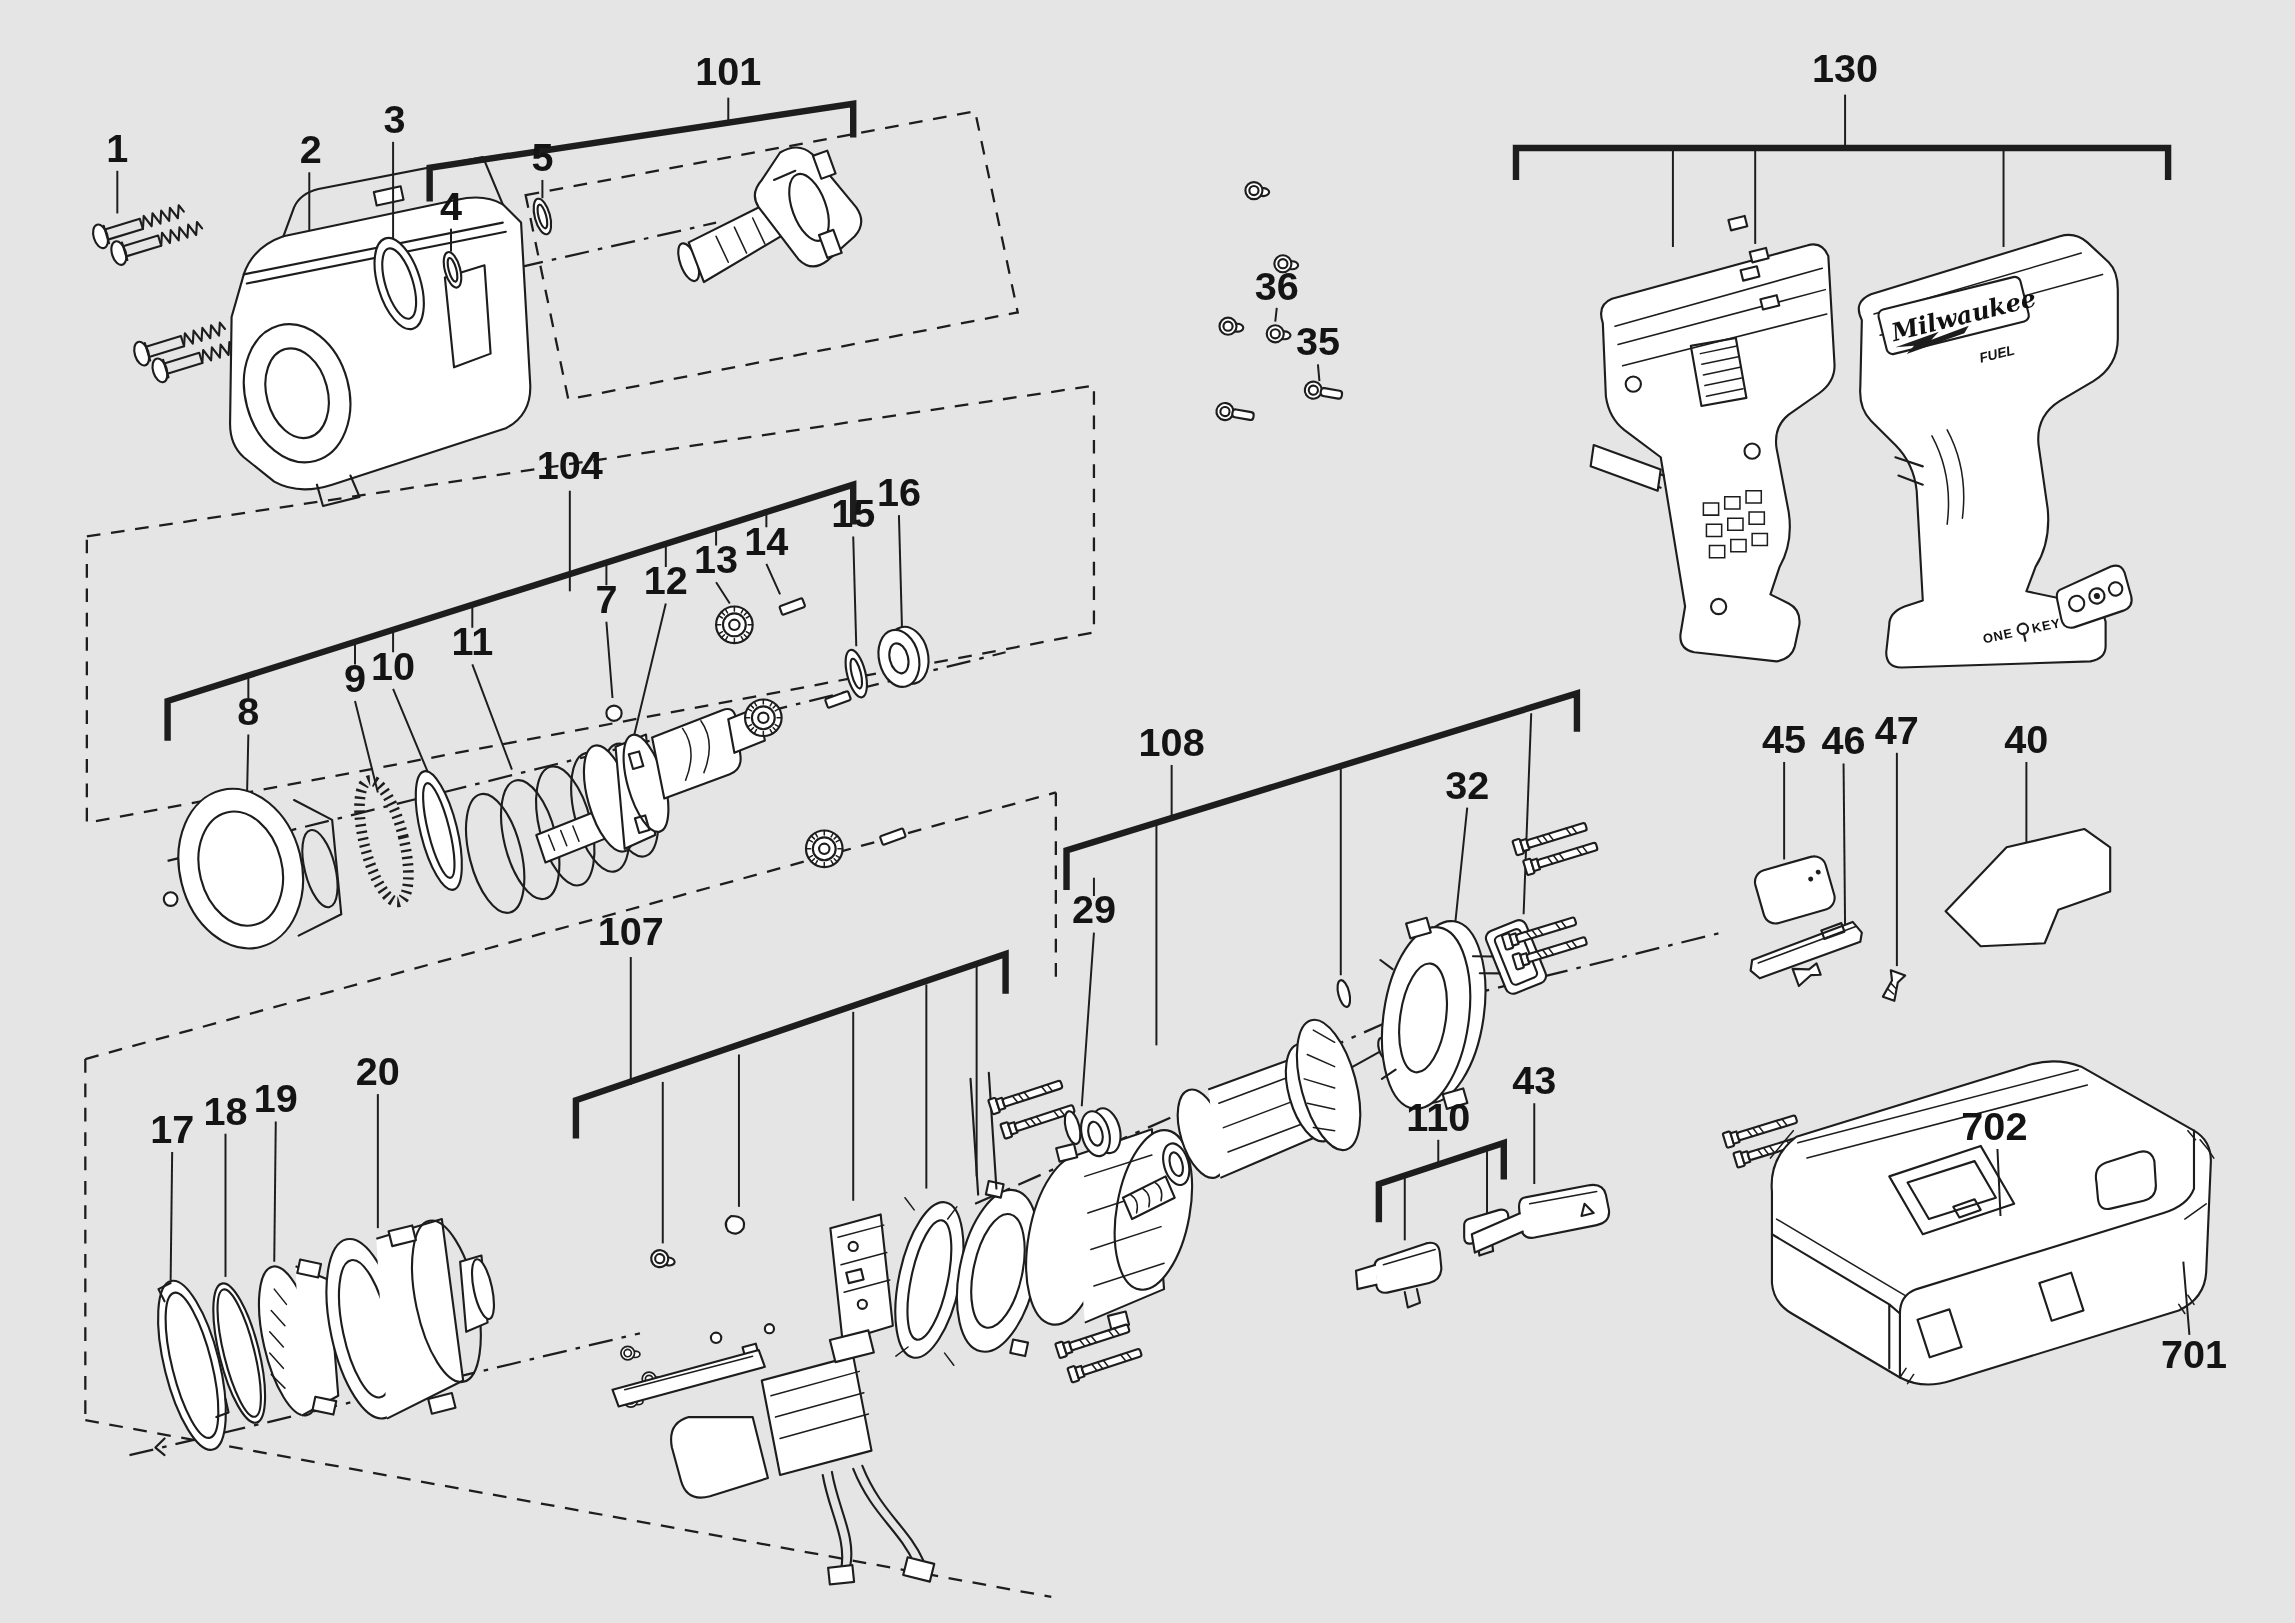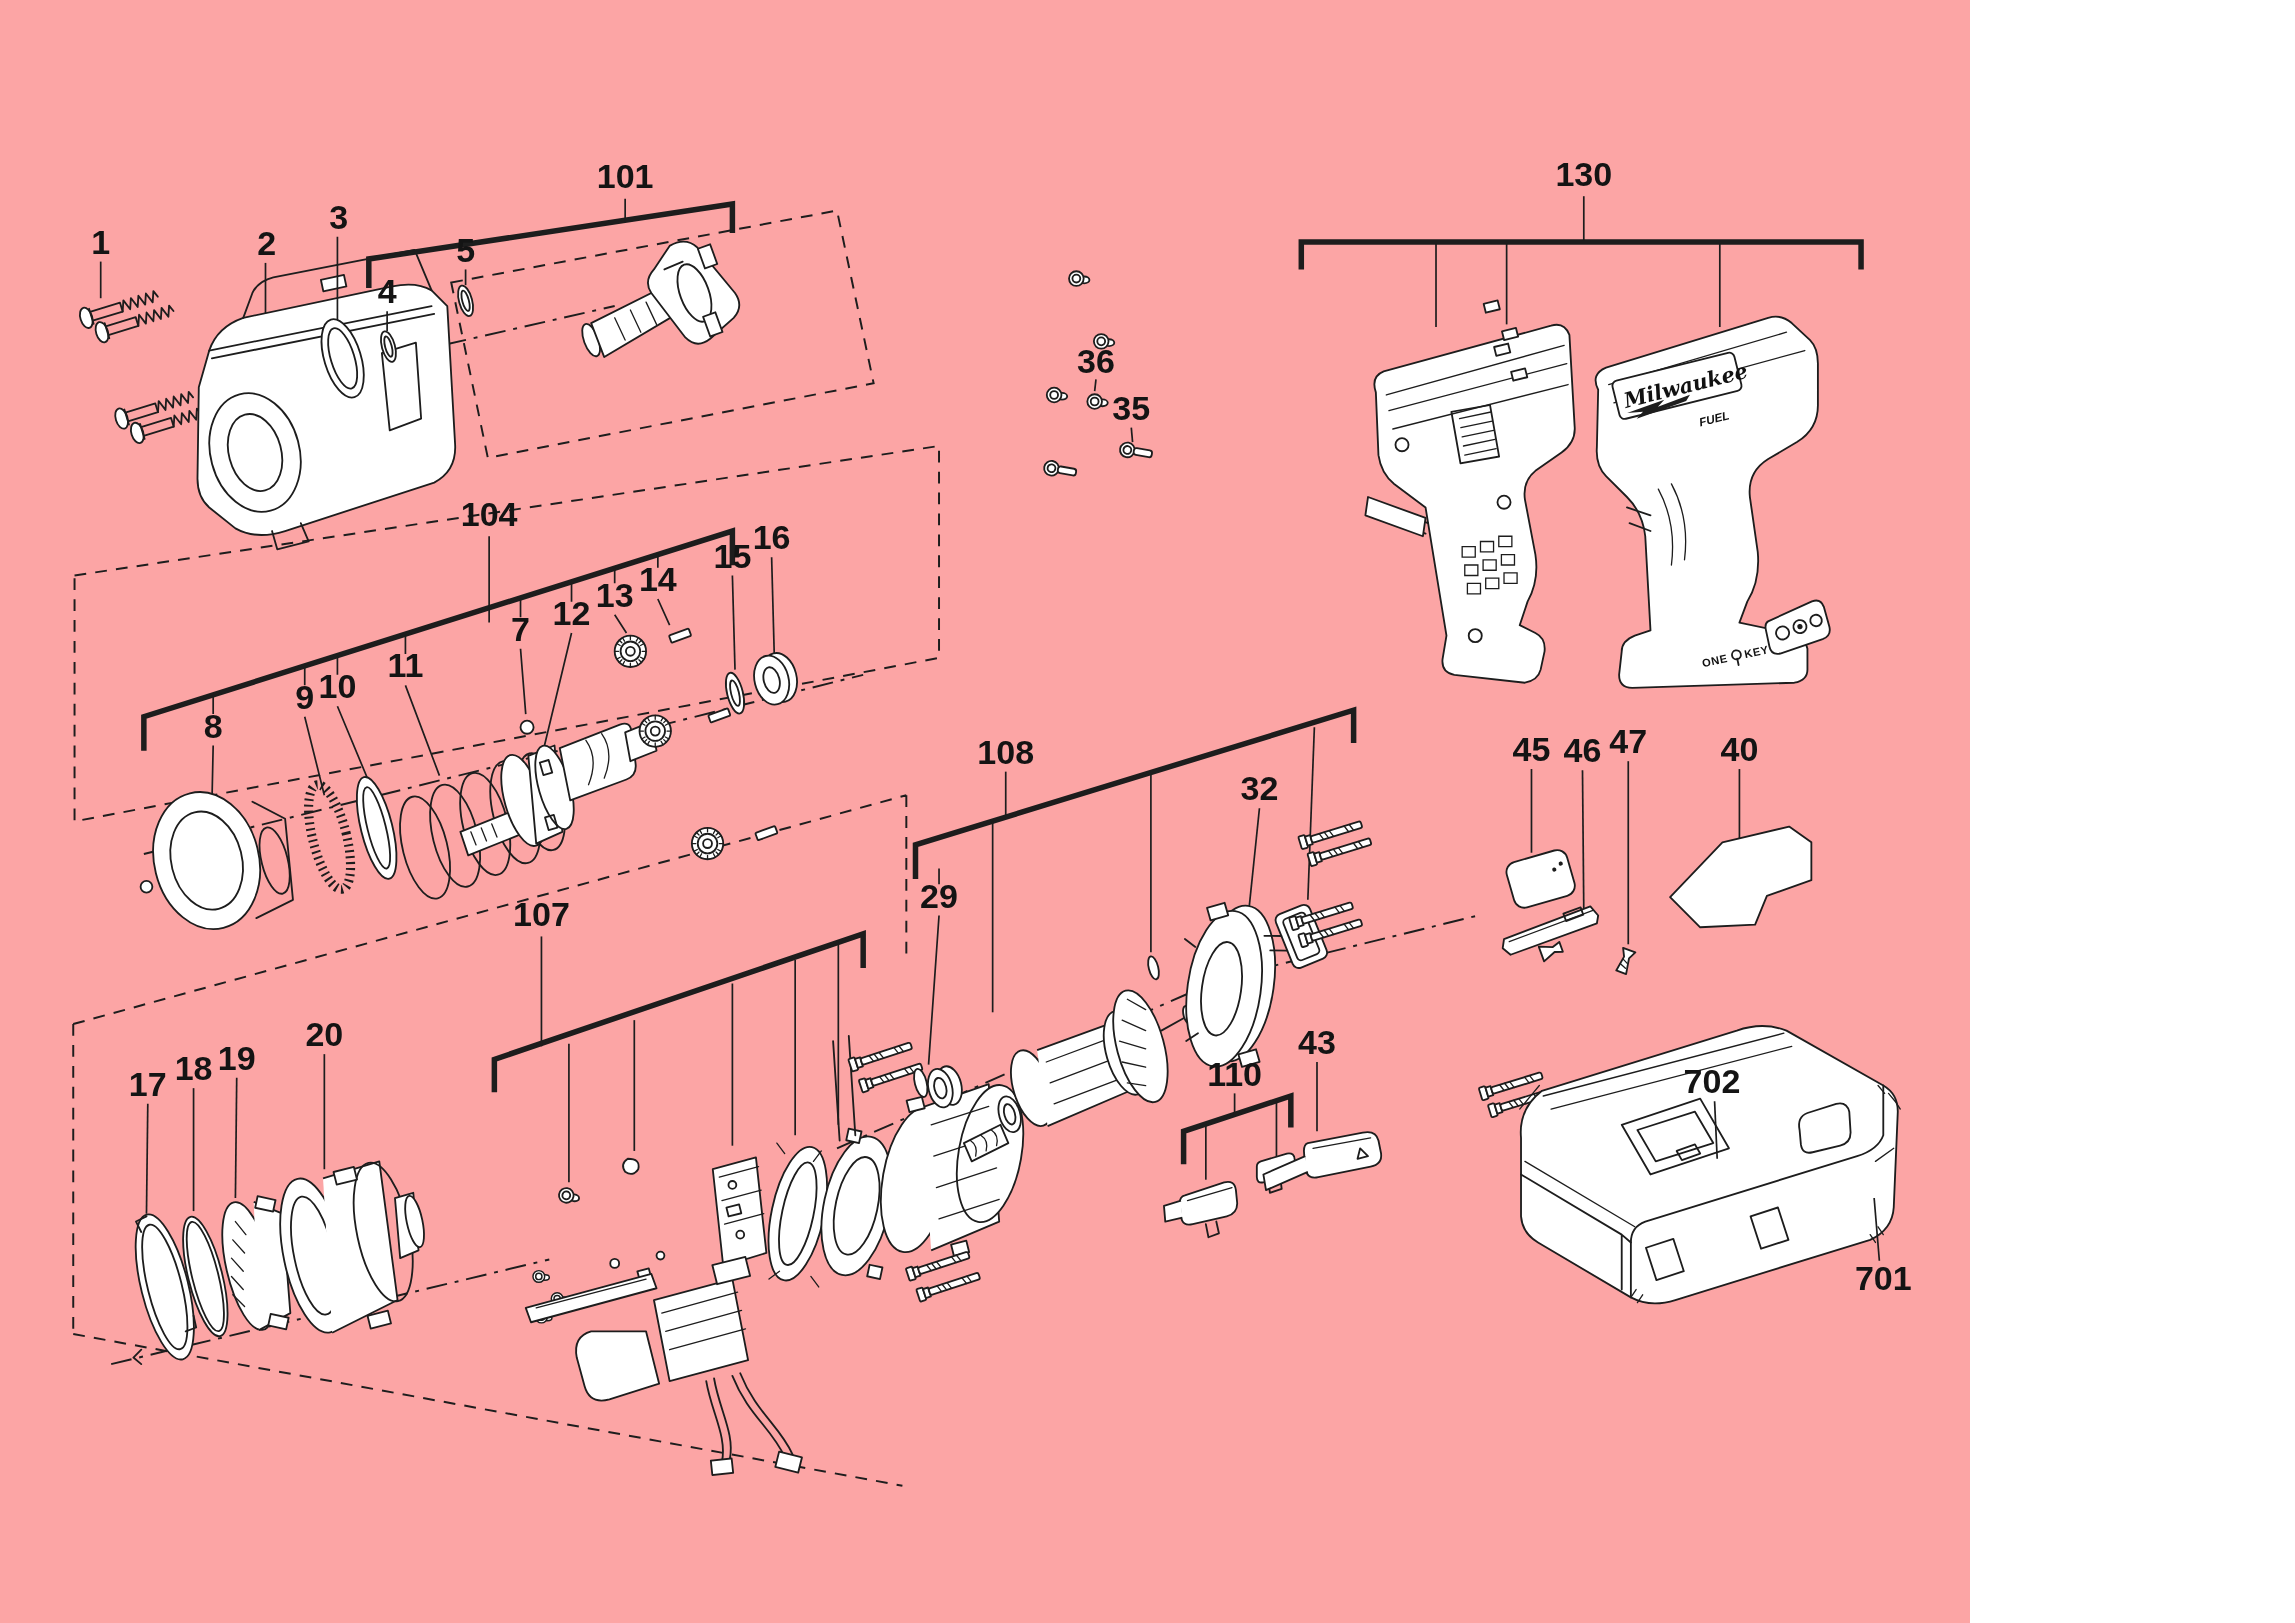--- a/index.html
+++ b/index.html
@@ -1,16 +1,16 @@
 <!DOCTYPE html>
 <html style="font-size:8.1px"><head>
 <meta charset="utf-8">
 <style>
   html,body{margin:0;padding:0;background:#ffffff;}
-  .stage{position:relative;width:1970px;height:1624px;background:#fca5a5;overflow:hidden;}
+  .stage{position:relative;width:2295px;height:1624px;background:#e5e5e5;overflow:hidden;}
   svg{display:block;width:100%;height:100%;}
   
   .ln   {fill:none;stroke:#1d1d1d;stroke-width:1.4;stroke-linecap:round;stroke-linejoin:round;}
   .lnf  {fill:#ffffff;stroke:#1d1d1d;stroke-width:1.4;stroke-linejoin:round;}
   .thin {fill:none;stroke:#1d1d1d;stroke-width:1;stroke-linecap:round;}
   .lead {fill:none;stroke:#1d1d1d;stroke-width:1.3;stroke-linecap:butt;}
   .brk  {fill:none;stroke:#1d1d1d;stroke-width:4.2;stroke-linecap:square;}
   .dsh  {fill:none;stroke:#1d1d1d;stroke-width:1.5;stroke-dasharray:9 7;}
   .dd   {fill:none;stroke:#1d1d1d;stroke-width:1.5;stroke-dasharray:16 6 3 6;}
   .blk  {fill:#1d1d1d;stroke:none;}

